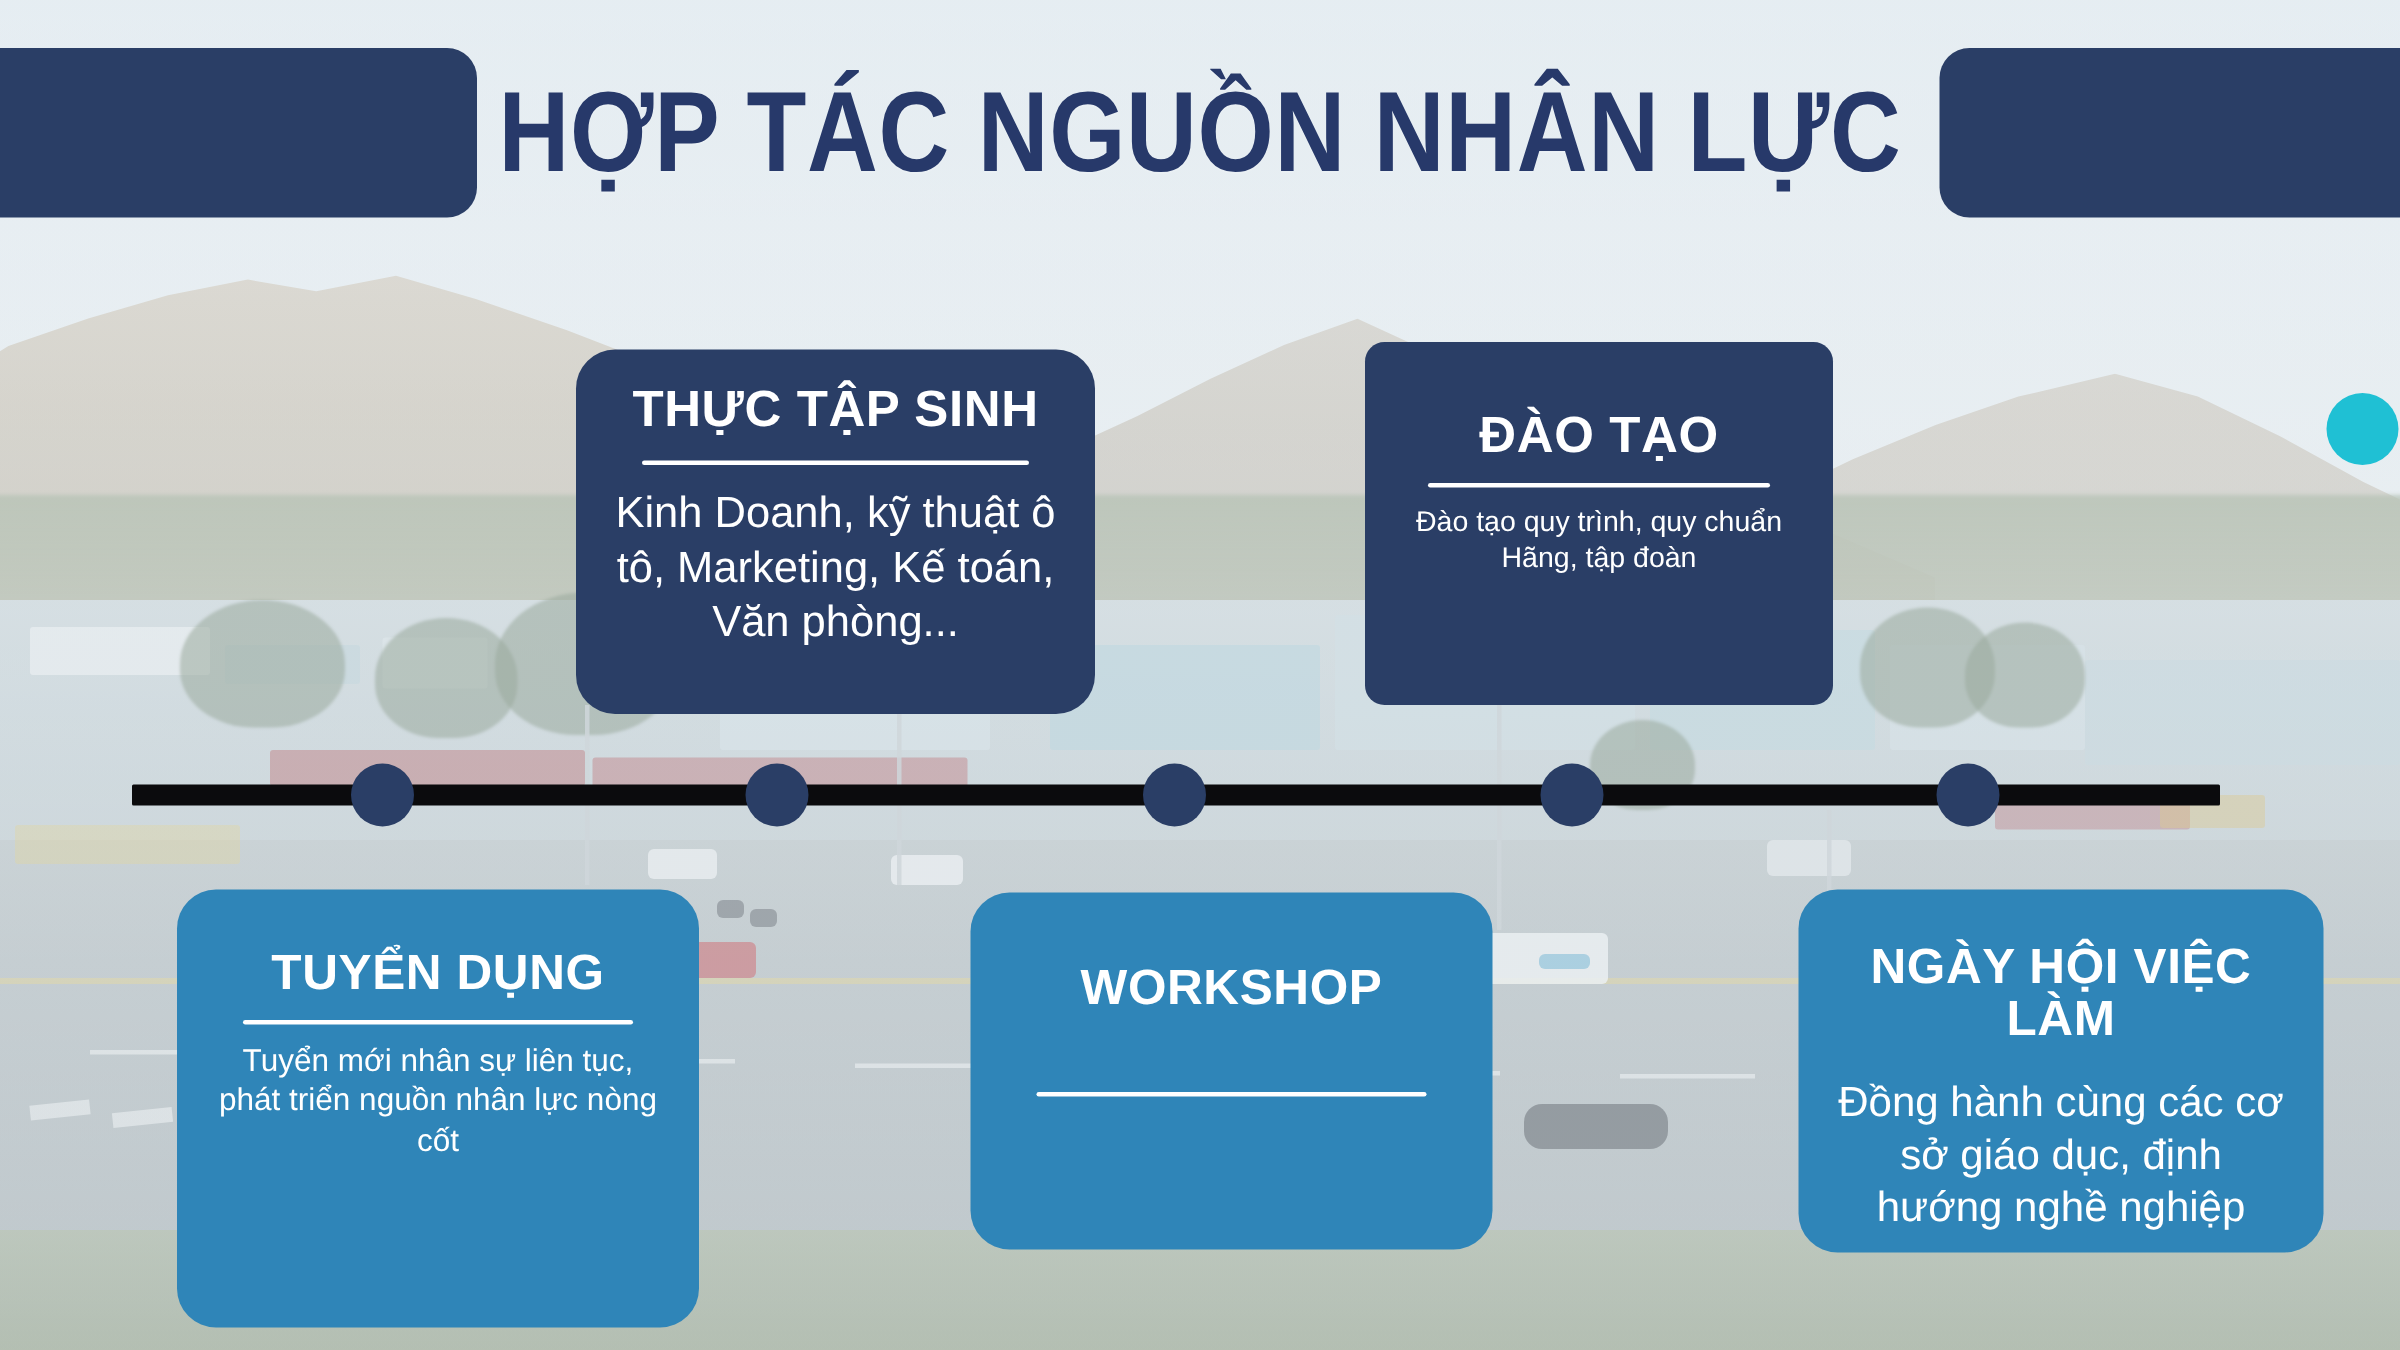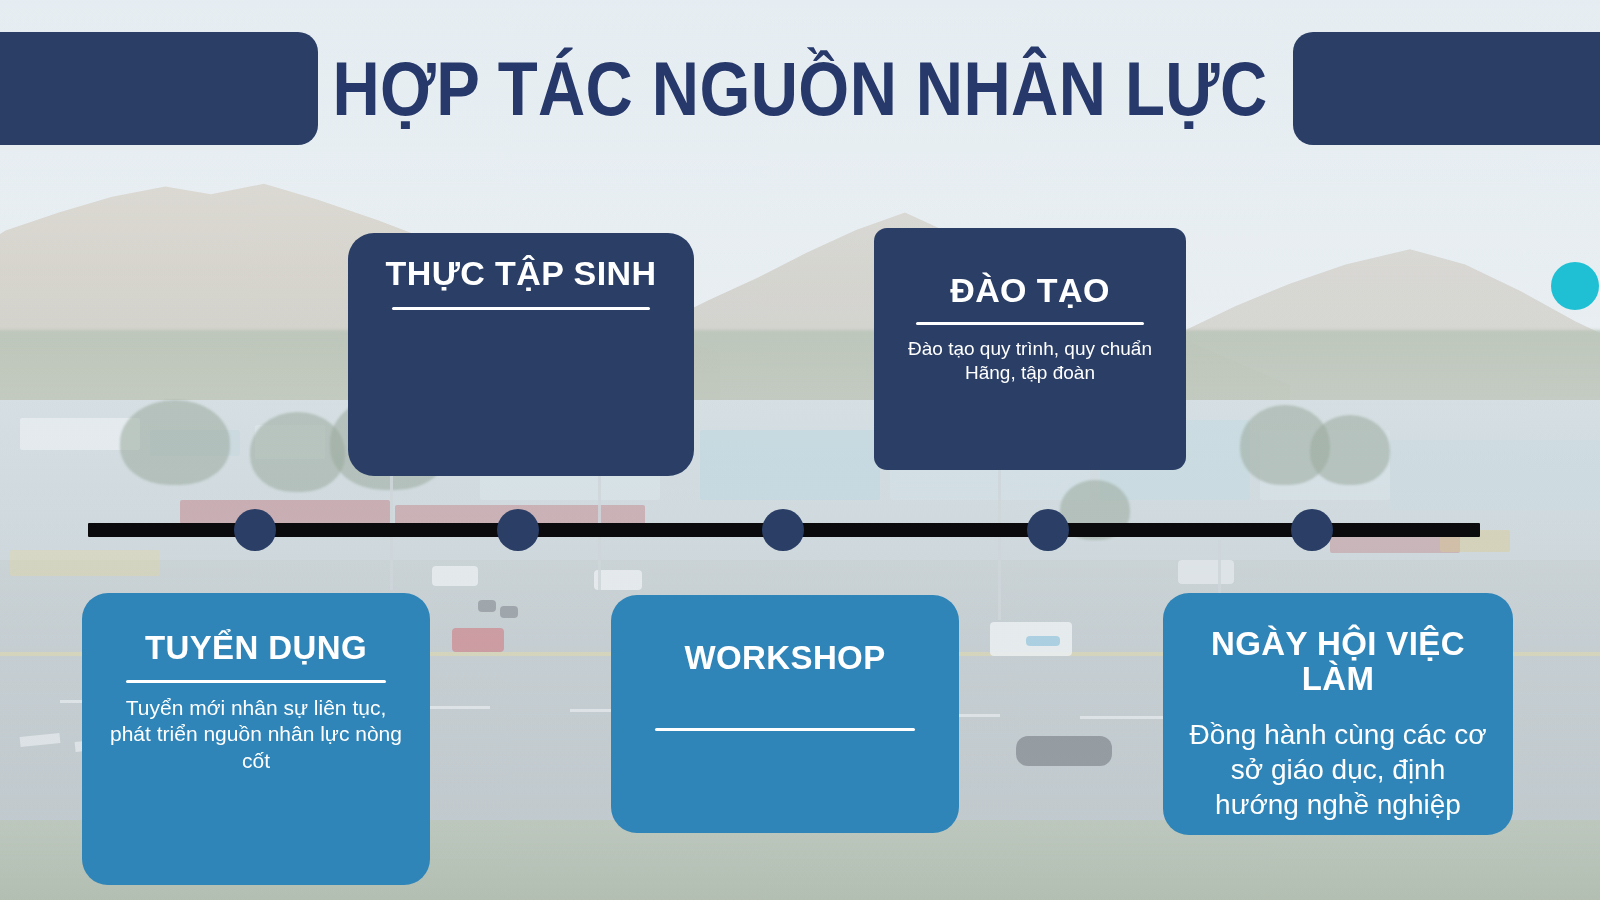--- a/index.html
+++ b/index.html
@@ -93,21 +93,21 @@
     background:#0B0B0D;border-radius:1px;
   }
   .timeline-dot{
     position:absolute;top:509px;width:42px;height:42px;border-radius:50%;
     background:#2A3E66;
   }
 
   
   .card{position:absolute;box-sizing:border-box;border-radius:26px;
         padding:22px 26px 20px;color:#ffffff;text-align:center;
-        display:flex;flex-direction:column;align-items:center;}
+        display:flex;flex-direction:column;align-items:center;margin-left:36px;}
   .card.navy{background:#2A3E66;}
   .card.blue{background:#2F85B8;}
   .card-title{
     font-weight:700;line-height:1.06;letter-spacing:.4px;
     text-transform:uppercase;color:#fff;
   }
   .card-rule{
     height:3px;background:#ffffff;border-radius:2px;margin:14px 0 12px;
     width:88%;
   }
@@ -219,20 +219,21 @@
   <div class="timeline-line"></div>
   <div class="timeline-dot" style="left:234px;"></div>
   <div class="timeline-dot" style="left:497px;"></div>
   <div class="timeline-dot" style="left:762px;"></div>
   <div class="timeline-dot" style="left:1027px;"></div>
   <div class="timeline-dot" style="left:1291px;"></div>
 
   <div class="card navy" id="card-internship">
     <div class="card-title">THỰC TẬP SINH</div>
     <div class="card-rule"></div>
+    <div class="card-body">Kinh Doanh, kỹ thuật ô tô, Marketing, Kế toán, Văn phòng...</div>
   </div>
 
   <div class="card navy" id="card-training">
     <div class="card-title">ĐÀO TẠO</div>
     <div class="card-rule"></div>
     <div class="card-body">Đào tạo quy trình, quy chuẩn Hãng, tập đoàn</div>
   </div>
 
   <div class="card blue" id="card-recruitment">
     <div class="card-title">TUYỂN DỤNG</div>

